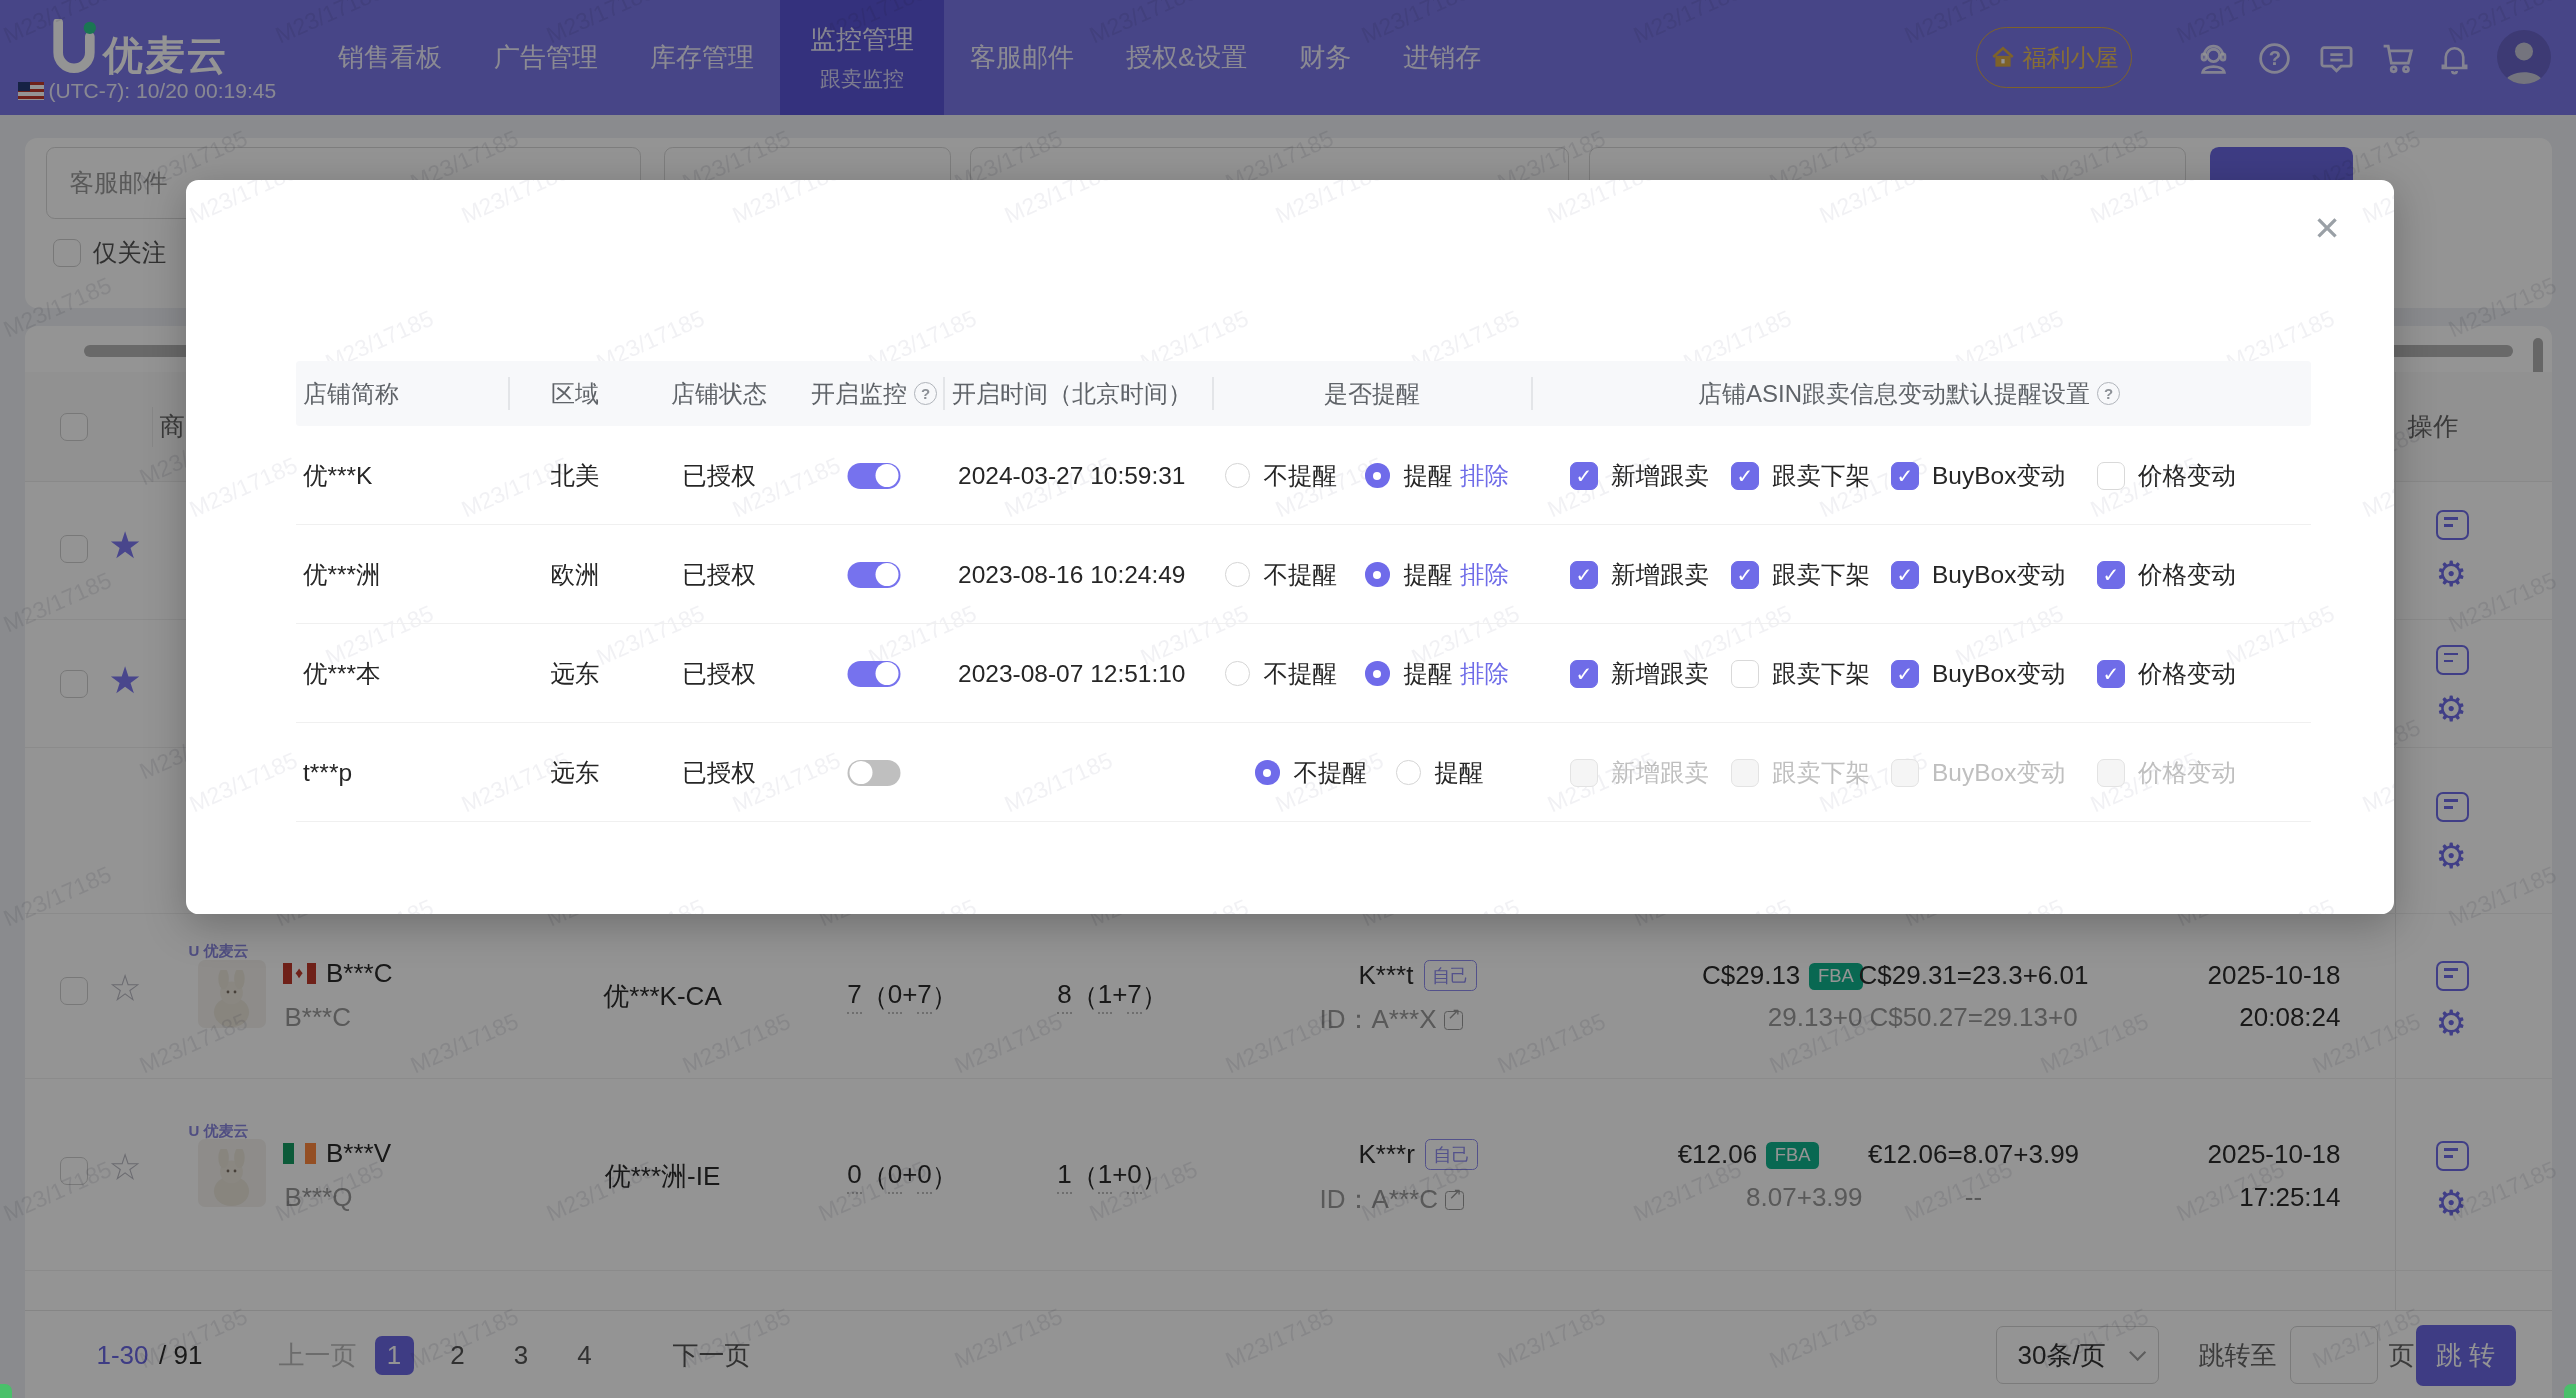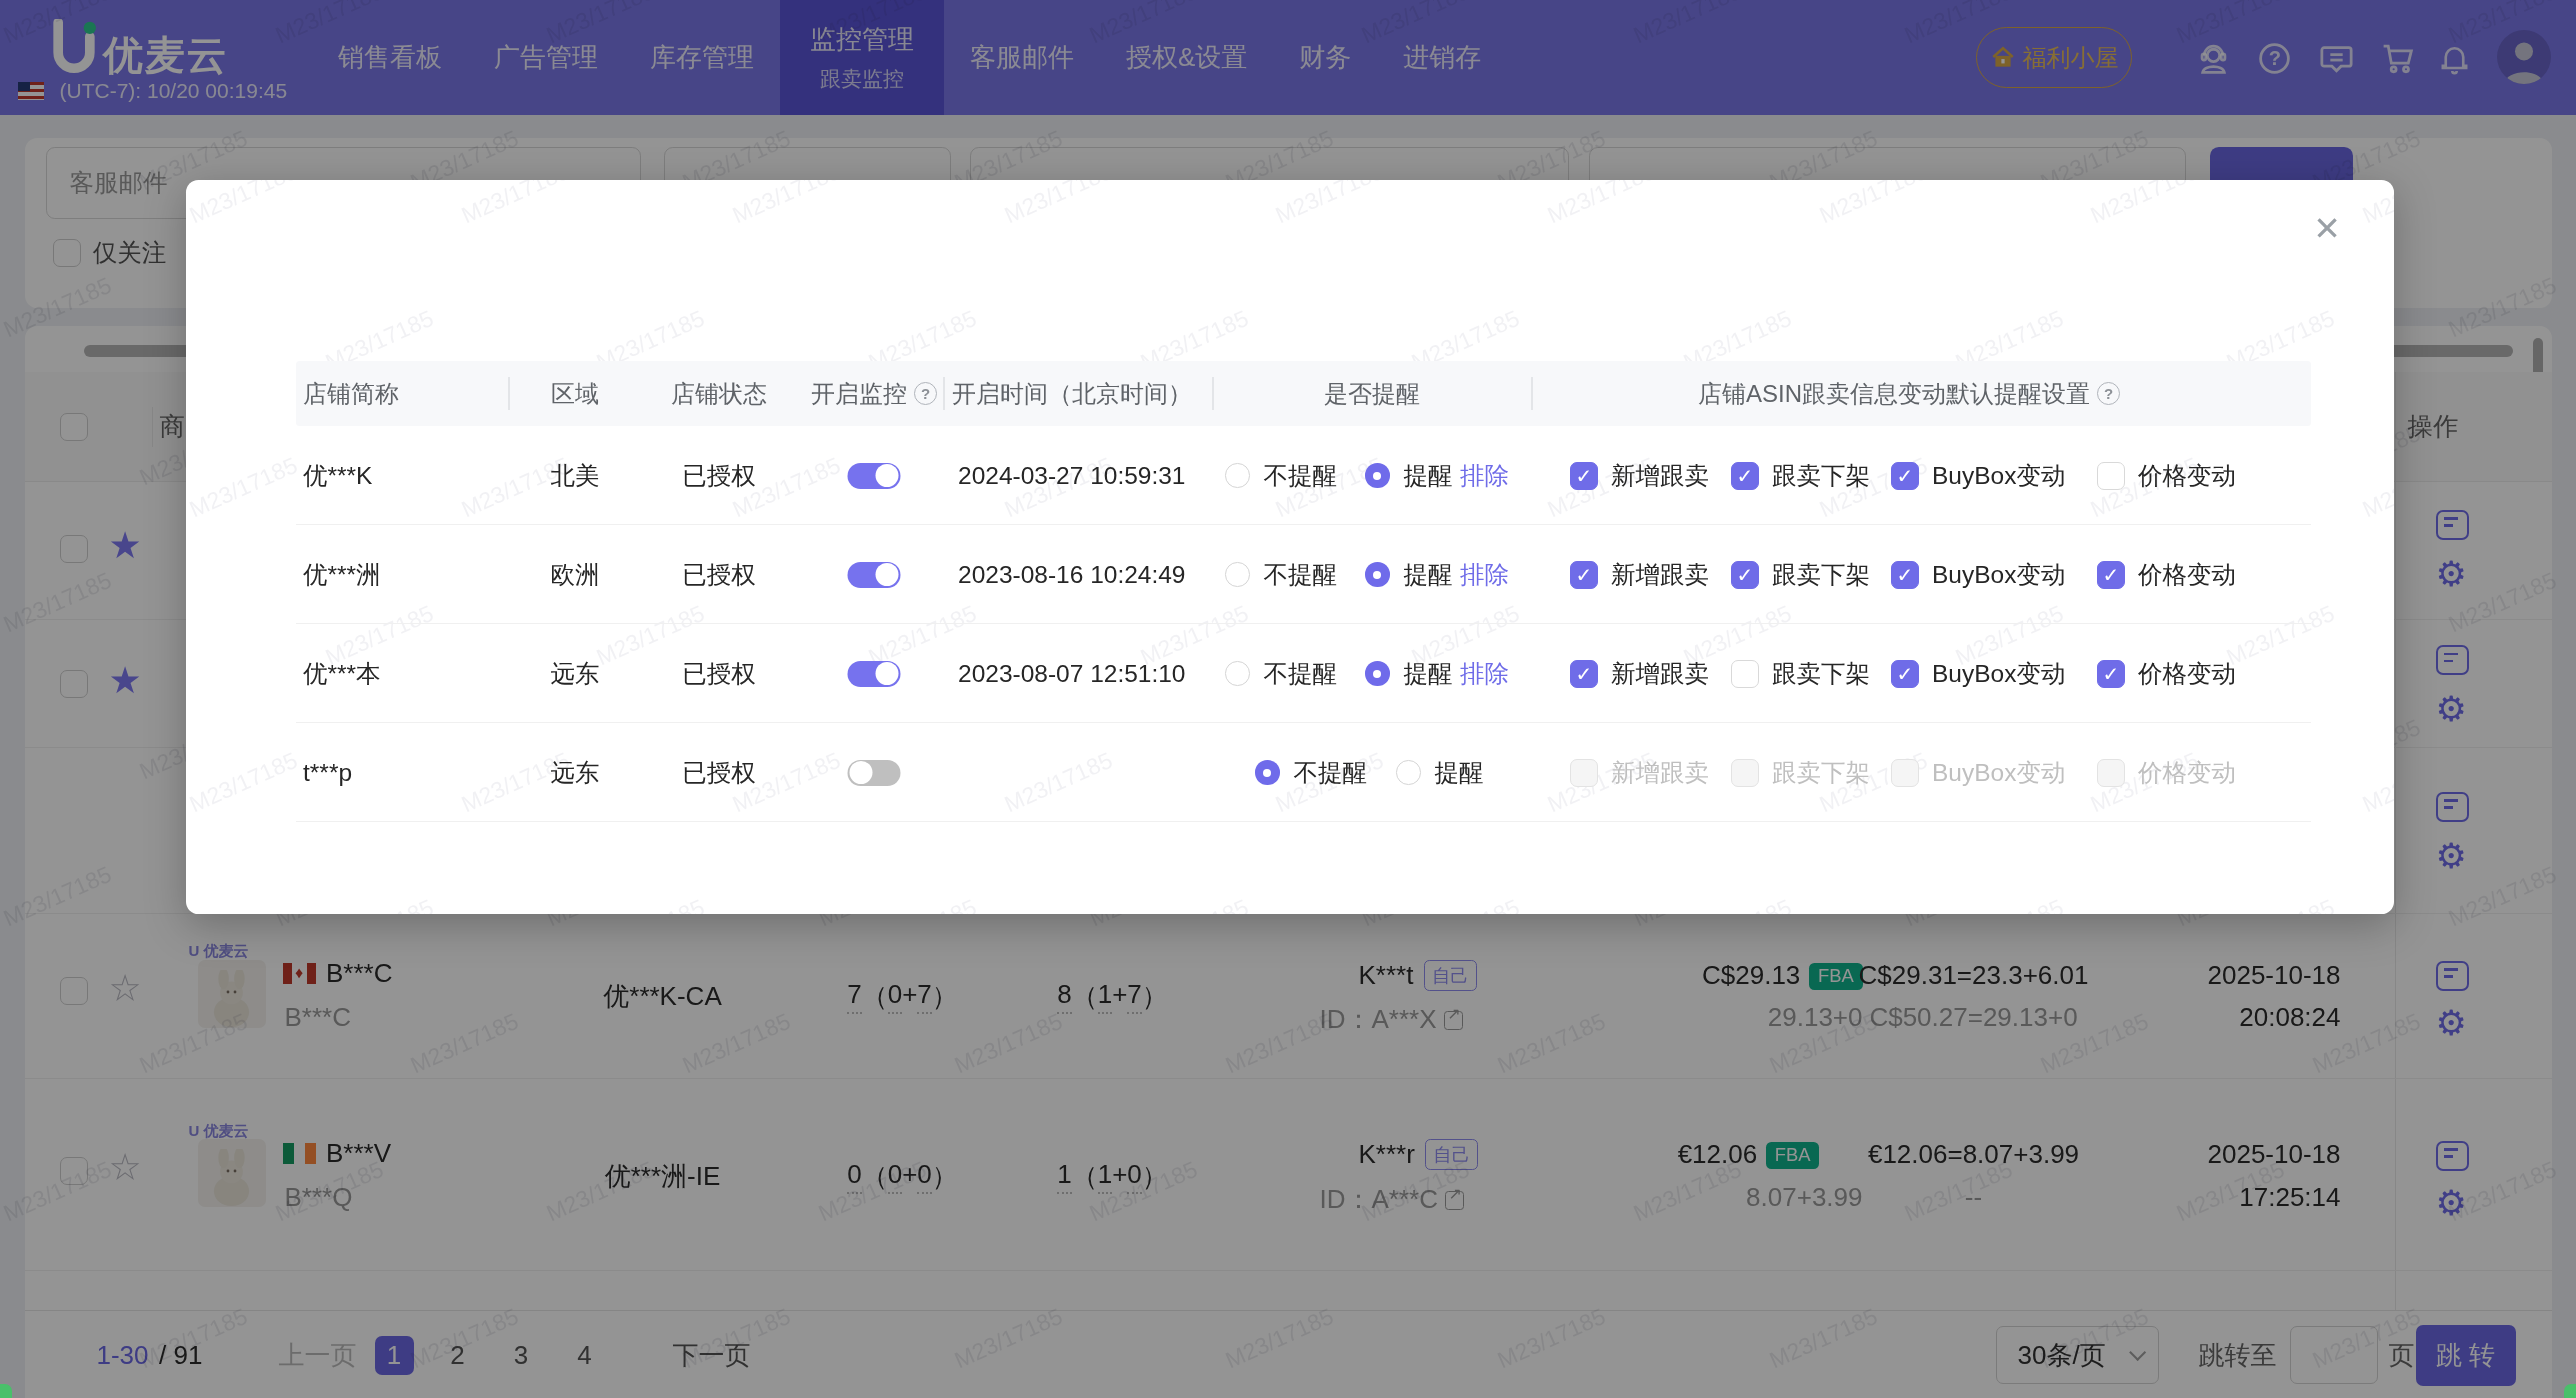--- a/index.html
+++ b/index.html
@@ -8,21 +8,21 @@
   
   #page { position:absolute; inset:0; }
   
   #navbar { position:absolute; left:0; top:0; width:2576px; height:115px; background:#7b77e9; }
   #logo-u { position:absolute; left:51px; top:19px; width:46px; height:58px; color:#fff; }
   #logo-text { position:absolute; left:103px; top:28px; font-size:40px; font-weight:bold; color:#fff; letter-spacing:1.8px; }
   #nav-items { position:absolute; left:312px; top:0; height:115px; display:flex; align-items:center; }
   .nav-item { color:rgba(255,255,255,.88); font-size:26px; padding:0 26px; height:115px; display:flex; align-items:center; white-space:nowrap; }
   .nav-item.active { background:#5b55d8; flex-direction:column; justify-content:center; gap:8.8px; padding:0 30px; }
   .nav-item.active .sub { font-size:21px; color:rgba(255,255,255,.75); }
-  #tz { position:absolute; left:17.5px; top:79px; display:flex; align-items:center; gap:16px; color:rgba(255,255,255,.85); font-size:21px; }
+  #tz { position:absolute; left:17.5px; top:79px; display:flex; align-items:center; gap:5px; color:rgba(255,255,255,.85); font-size:21px; }
   .us-flag { width:26px; height:17.5px; background:repeating-linear-gradient(#c0392b 0 3.5px,#fff 3.5px 7px); position:relative; }
   .us-flag::after { content:""; position:absolute; left:0; top:0; width:12.3px; height:8.8px; background:#273c75; }
   #welfare { position:absolute; left:1976px; top:27px; width:156px; height:61px; border:1.8px solid #D9A947; border-radius:32px;
      display:flex; align-items:center; justify-content:center; gap:7px; color:#E9BE5A; font-size:24px; }
   .nav-ico { position:absolute; top:39px; width:39px; height:39px; color:rgba(255,255,255,.78); display:flex; align-items:center; justify-content:center; }
   #avatar { position:absolute; left:2497px; top:30px; width:54px; height:54px; border-radius:50%; background:#6965c8; overflow:hidden; }
   
   #filter-card { position:absolute; left:24.5px; top:138px; width:2527px; height:170px; background:#fff; border-radius:12.3px; }
   .f-box { position:absolute; top:8.8px; height:72px; border:1.8px solid #d9d9d9; border-radius:8.8px; background:#fff;
      display:flex; align-items:center; padding:0 23px; color:#999; font-size:24.5px; }

